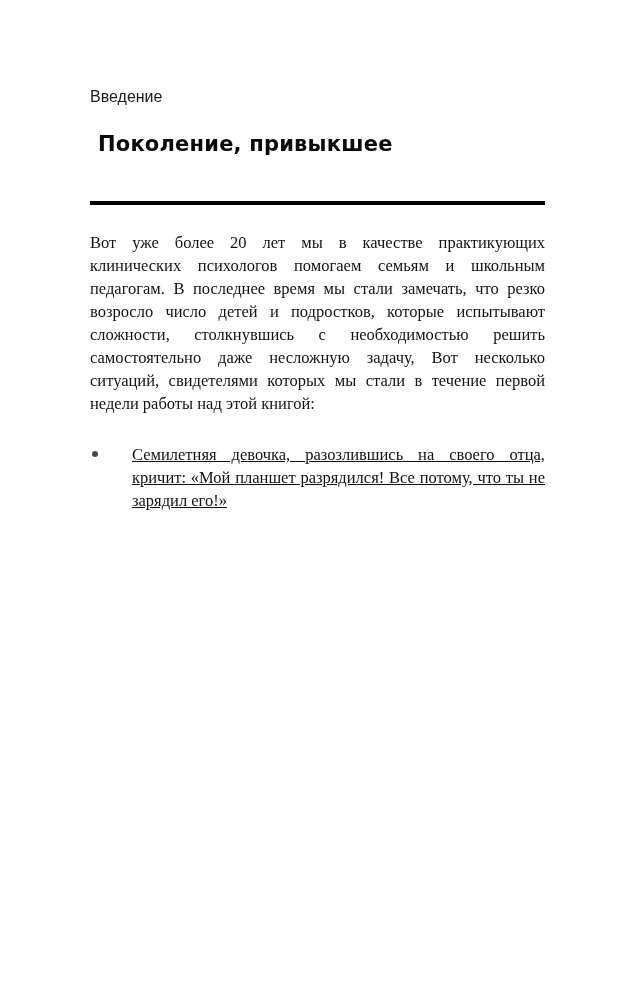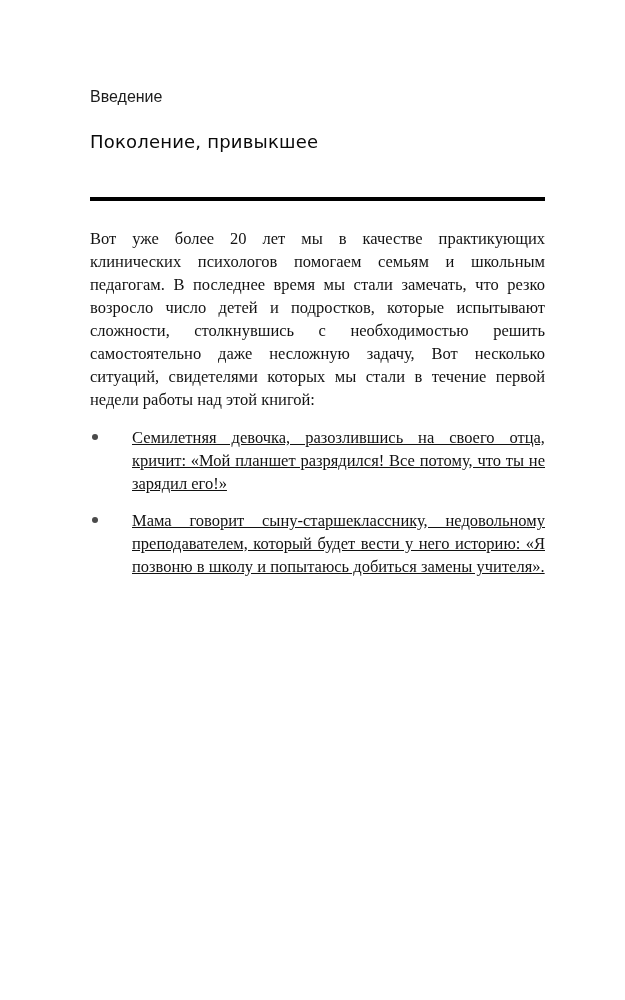--- a/index.html
+++ b/index.html
@@ -19,38 +19,38 @@
       overflow: hidden;
     }
     .kicker {
       font-family: "Liberation Sans", sans-serif;
       font-size: 16px;
       color: #1c1c1c;
       margin: 0 0 24px 0;
     }
     .title {
       font-family: "DejaVu Sans", sans-serif;
-      font-weight: normal;
-      font-size: 18px;
+      font-weight: bold;
+      font-size: 21px;
       line-height: 1.38;
       letter-spacing: 0.2px;
       color: #0a0a0a;
-      margin: 0;
+      margin: 8px;
     }
     .title span { display: block; }
     .rule {
       height: 4px;
       background: #000000;
       margin: 42px 0 26px 0;
     }
     .intro {
       font-size: 16.5px;
       line-height: 23px;
       text-align: justify;
-      margin: 0 0 15px 0;
+      margin: 0 0 28px 0;
       hyphens: auto;
       -webkit-hyphens: auto;
     }
     ul.bullets {
       list-style: none;
       margin: 0;
       padding: 0;
       text-decoration: underline;
     }
     ul.bullets li {
@@ -106,24 +106,20 @@
 
   <div class="rule"></div>
 
   <p class="intro">Вот уже более 20 лет мы в качестве практикующих клинических психологов помогаем семьям и школьным педагогам. В последнее время мы стали замечать, что резко возросло число детей и подростков, которые испытывают сложности, столкнувшись с необходимостью решить самостоятельно даже несложную задачу, Вот несколько ситуаций, свидетелями которых мы стали в течение первой недели работы над этой книгой:</p>
 
   <ul class="bullets">
     <li>
       <span class="dot"></span>
       <span>Семилетняя девочка, разозлившись на своего отца, кричит: «Мой планшет разрядился! Все потому, что ты не зарядил его!»</span>
     </li>
-    <li>
-      <span class="dot"></span>
-      <span>Мама говорит сыну-старшекласснику, недовольному преподавателем, который будет вести у него историю: «Я позвоню в школу и попытаюсь добиться замены учителя».</span>
-    </li>
   </ul>
 
   <div class="footer">
     <span class="running-title">Научите ребенка думать</span>
     <span class="page-number">7</span>
   </div>
 
 </div>
 
 </body></html>

